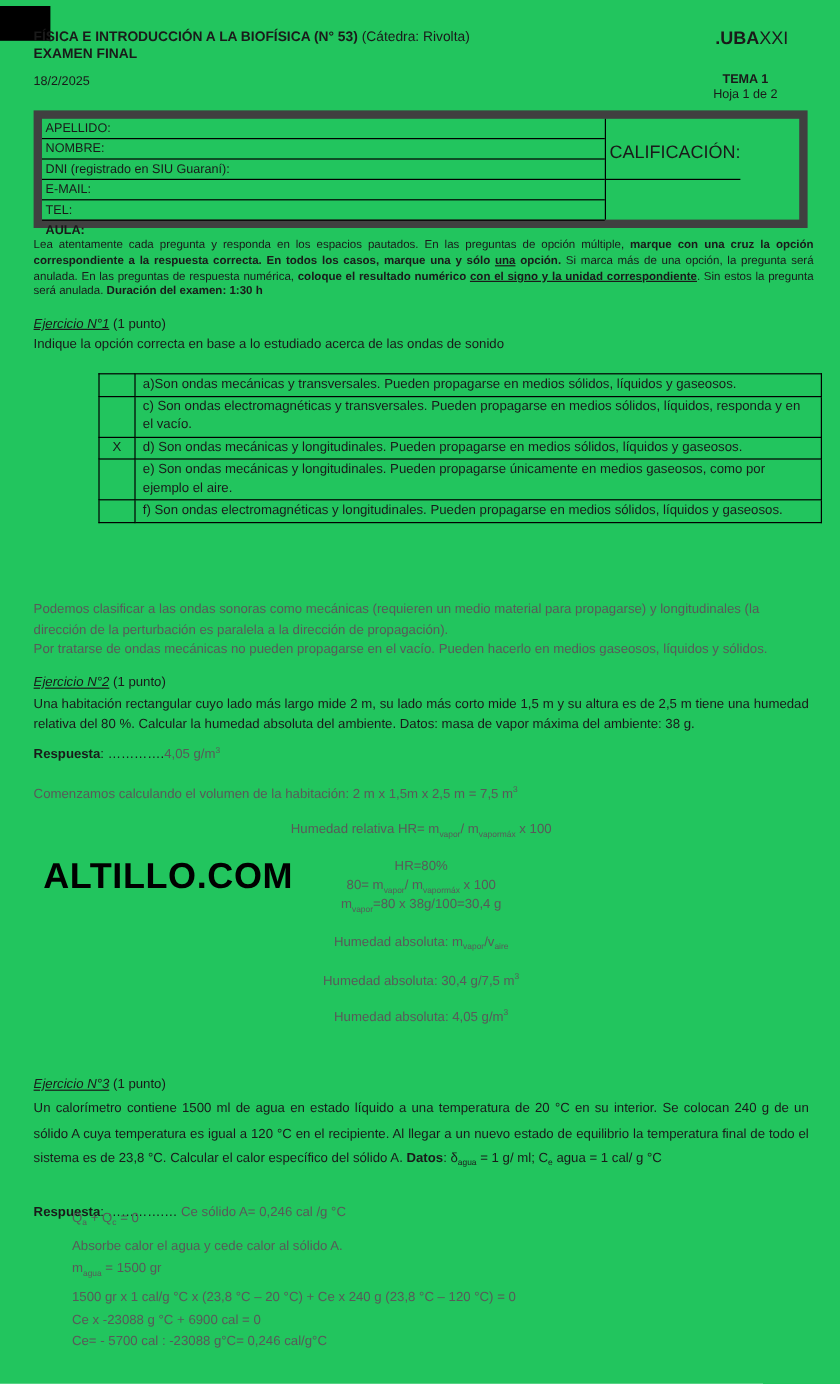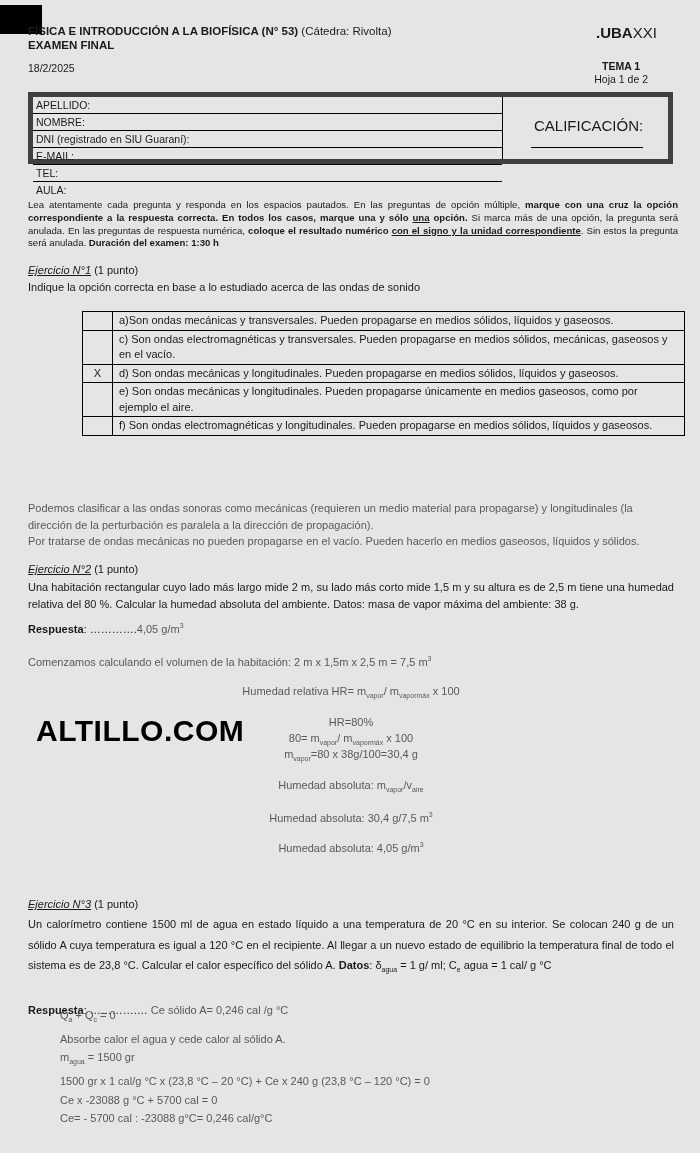--- a/index.html
+++ b/index.html
@@ -1,38 +1,38 @@
 <!DOCTYPE html>
 <html><head>
 <meta charset="utf-8">
 <style>
   * { margin:0; padding:0; box-sizing:border-box; }
   body { background:#ffffff; font-family:"Liberation Sans", sans-serif; color:#1a1a1a; }
-  #page { position:relative; width:700px; height:1153px; background:#e5e5e5; overflow:hidden; }
+  #page { position:relative; width:700px; height:1153px; background:#22c55e; overflow:hidden; }
 
   .abs { position:absolute; }
   .b { font-weight:bold; }
   .u { text-decoration:underline; }
   .sub { vertical-align:sub; font-size:7px; }
   .sup { vertical-align:super; font-size:7px; }
   .gray { color:#595959; }
 
   .corner-black { left:0; top:5px; width:42px; height:29px; background:#000; }
 
   .title-block { left:28px; top:24px; font-size:11.5px; line-height:14px; }
   .logo { left:596px; top:24px; font-size:15px; letter-spacing:0; }
   .logo .xxi { font-weight:normal; }
 
   .date { left:28px; top:62px; font-size:10.5px; }
   .tema-block { right:52px; top:60px; text-align:center; font-size:10.5px; line-height:13px; }
 
-  .info-table { left:28px; top:92px; width:645px; height:72px; border:5px solid #404040; display:flex; font-size:10.5px;gap:28px; }
+  .info-table { left:28px; top:92px; width:645px; height:98px; border:7px solid #404040; display:flex; font-size:10.5px; }
   .info-left { width:470px; border-right:1px solid #000; display:flex; flex-direction:column; }
   .info-left .row { height:17px; line-height:16px; padding-left:3px; border-bottom:1px solid #000; }
-  .info-left .row:last-child { border-bottom:none; }
+  .info-left .row:last-child { border-bottom:none;font-weight:bold; }
   .info-right { flex:1; display:flex; flex-direction:row; font-size:15px; }
   .info-right .cell-top { height:51px; border-bottom:1px solid #000; padding:20px 0 0 3px; }
   .info-right .cell-bottom { flex:1; padding:4px 0 0 3px; }
 
   .instructions { left:28px; top:199px; width:650px; font-size:9.6px; line-height:12.8px; text-align:justify; }
 
   .ex-heading { font-size:11px; }
   .ex-heading .title { font-weight:normal; font-style:italic; text-decoration:underline; }
   .ex1-heading { left:28px; top:264px; }
   .ex1-prompt { left:28px; top:281px; font-size:11px; }
@@ -98,21 +98,21 @@
   <div class="abs ex1-prompt">Indique la opción correcta en base a lo estudiado acerca de las ondas de sonido</div>
 
   <table class="abs options">
     <tbody>
         <tr>
       <td class="mark"></td>
       <td class="txt">a)Son ondas mecánicas y transversales. Pueden propagarse en medios sólidos, líquidos y gaseosos.</td>
     </tr>
     <tr>
       <td class="mark"></td>
-      <td class="txt">c) Son ondas electromagnéticas y transversales. Pueden propagarse en medios sólidos, mecánicas, gaseosos y en el vacío.</td>
+      <td class="txt">c) Son ondas electromagnéticas y transversales. Pueden propagarse en medios sólidos, líquidos, responda y en el vacío.</td>
     </tr>
     <tr>
       <td class="mark">X</td>
       <td class="txt">d) Son ondas mecánicas y longitudinales. Pueden propagarse en medios sólidos, líquidos y gaseosos.</td>
     </tr>
     <tr>
       <td class="mark"></td>
       <td class="txt">e) Son ondas mecánicas y longitudinales. Pueden propagarse únicamente en medios gaseosos, como por ejemplo el aire.</td>
     </tr>
     <tr>
@@ -151,17 +151,17 @@
 
   <div class="abs ex3-answer">
     <span class="b">Respuesta</span><span>: ………….…</span><span class="gray"> Ce sólido A= 0,246 cal /g °C</span>
   </div>
 
   <div class="abs ex3-solution gray">
     <div><span>Q</span><span class="sub">a</span><span> + Q</span><span class="sub">c</span><span> = 0</span></div>
     <div><span>Absorbe calor el agua y cede calor al sólido A.</span></div>
     <div><span>m</span><span class="sub">agua</span><span> = 1500 gr</span></div>
     <div><span>1500 gr x 1 cal/g °C x (23,8 °C – 20 °C) + Ce x 240 g (23,8 °C – 120 °C) = 0</span></div>
-    <div><span>Ce x -23088 g °C + 5700 cal = 0</span></div>
+    <div><span>Ce x -23088 g °C + 6900 cal = 0</span></div>
     <div><span>Ce= - 5700 cal : -23088 g°C= 0,246 cal/g°C</span></div>
   </div>
 
 </div>
 
 </body></html>

